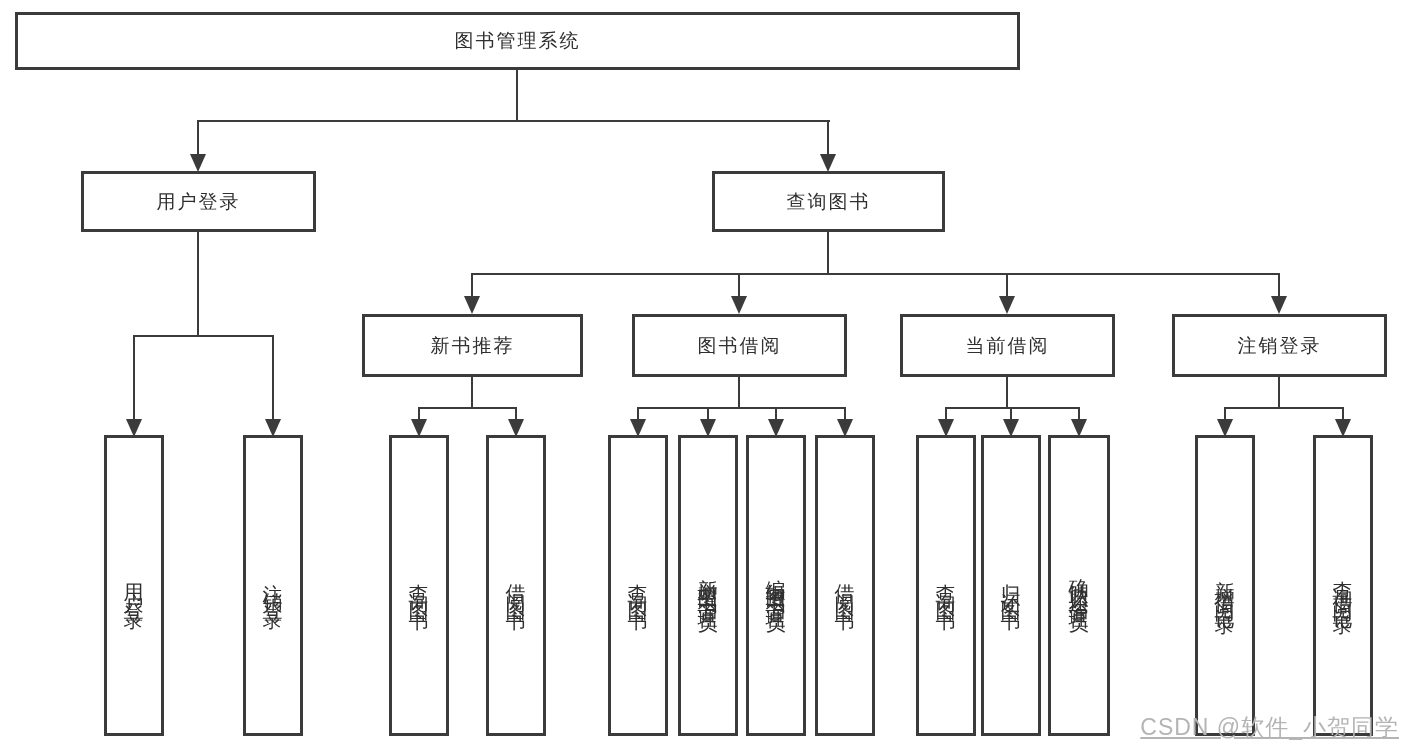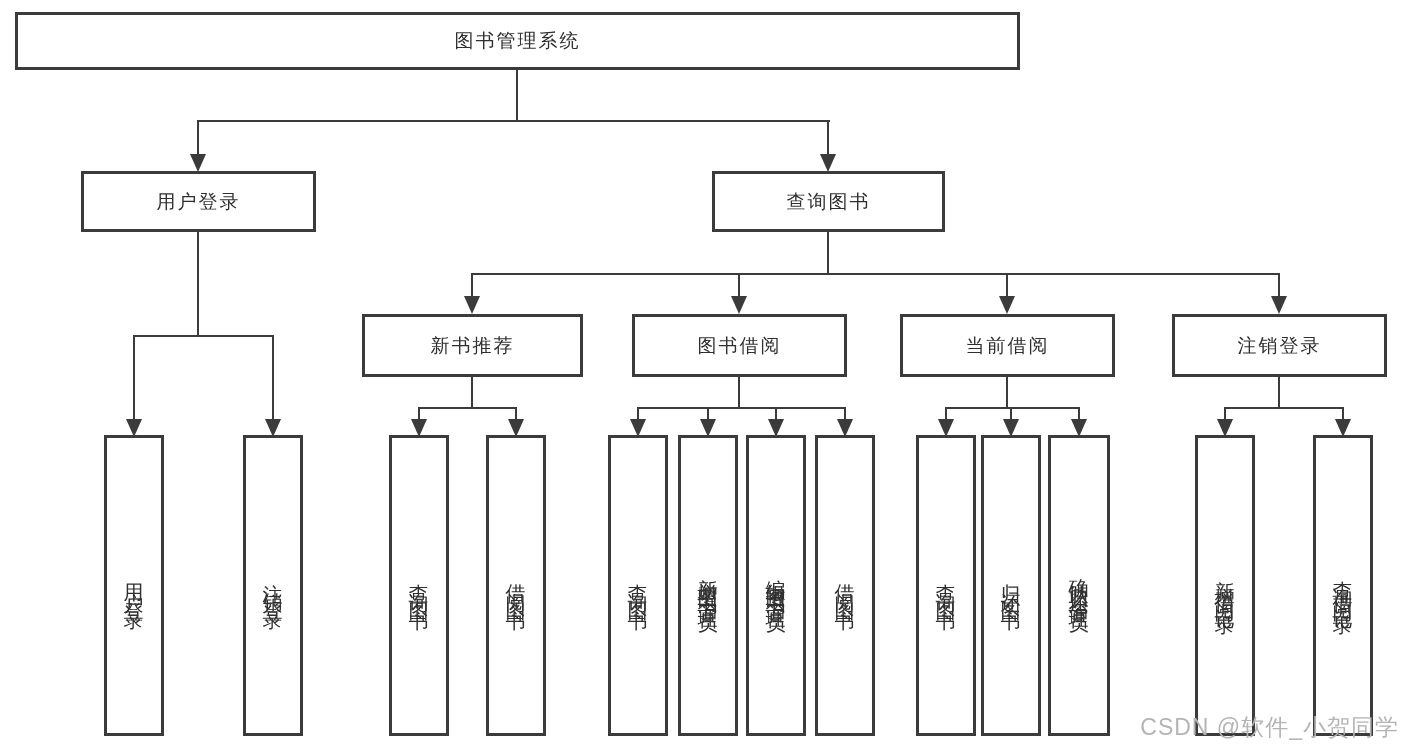--- a/index.html
+++ b/index.html
@@ -61,20 +61,21 @@
     border-top: 18px solid var(--line);
   }
   .watermark {
     position: absolute;
     right: 6px;
     bottom: 4px;
     font-size: 23px;
     color: var(--wm);
     letter-spacing: 1px;
     z-index: 5;
+    text-decoration: underline;
   }
 </style>
 </head>
 <body>
 
 <div class="canvas">
 
   <div class="box" style="left:15px; top:12px; width:1005px; height:58px;justify-content:center;">
     <span>图书管理系统</span>
   </div>

